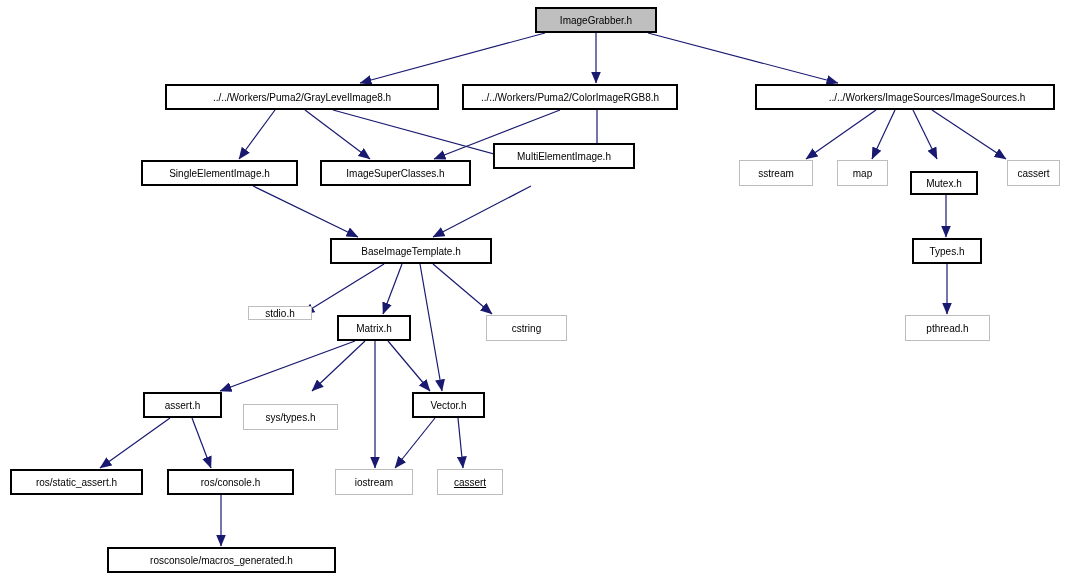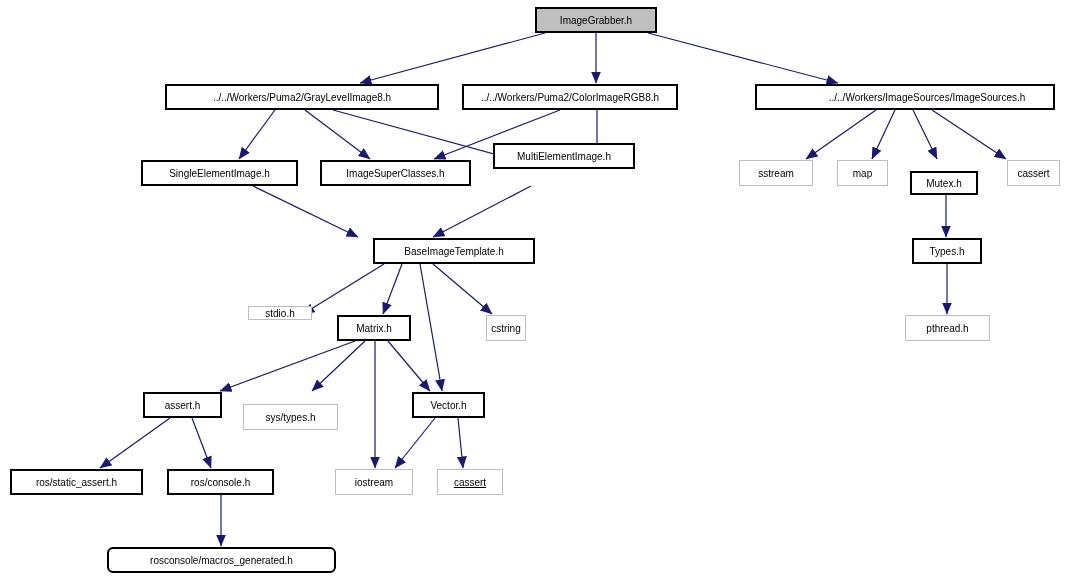--- a/index.html
+++ b/index.html
@@ -86,28 +86,28 @@
       <div class="node linked" style="left: 165px; top: 84px; width: 274px; height: 26px;">../../Workers/Puma2/GrayLevelImage8.h</div>
       <div class="node linked" style="left: 462px; top: 84px; width: 216px; height: 26px;">../../Workers/Puma2/ColorImageRGB8.h</div>
       <div class="node linked" style="left: 755px; top: 84px; width: 300px; height: 26px; padding-left: 44px;">../../Workers/ImageSources/ImageSources.h</div>
       <div class="node linked" style="left: 141px; top: 160px; width: 157px; height: 26px;">SingleElementImage.h</div>
       <div class="node linked" style="left: 320px; top: 160px; width: 151px; height: 26px;">ImageSuperClasses.h</div>
       <div class="node linked" style="left: 493px; top: 143px; width: 142px; height: 26px;">MultiElementImage.h</div>
       <div class="node system" style="left: 739px; top: 160px; width: 74px; height: 26px; text-align: center;">sstream</div>
       <div class="node system" style="left: 837px; top: 160px; width: 51px; height: 26px;">map</div>
       <div class="node linked" style="left: 910px; top: 171px; width: 68px; height: 24px;">Mutex.h</div>
       <div class="node system" style="left: 1007px; top: 160px; width: 53px; height: 26px;">cassert</div>
-      <div class="node linked" style="left: 330px; top: 238px; width: 162px; height: 26px; margin-left: 43px;">BaseImageTemplate.h</div>
+      <div class="node linked" style="left: 330px; top: 238px; width: 162px; height: 26px;">BaseImageTemplate.h</div>
       <div class="node linked" style="left: 912px; top: 238px; width: 70px; height: 26px;">Types.h</div>
       <div class="node system" style="left: 248px; top: 306px; width: 64px; height: 14px;">stdio.h</div>
       <div class="node linked" style="left: 337px; top: 315px; width: 74px; height: 26px;">Matrix.h</div>
-      <div class="node system" style="left: 486px; top: 315px; width: 40px; height: 26px;">cstring</div>
+      <div class="node system" style="left: 486px; top: 315px; width: 81px; height: 26px;">cstring</div>
       <div class="node system" style="left: 905px; top: 315px; width: 85px; height: 26px;">pthread.h</div>
       <div class="node linked" style="left: 143px; top: 392px; width: 79px; height: 26px;">assert.h</div>
       <div class="node system" style="left: 243px; top: 404px; width: 95px; height: 26px;">sys/types.h</div>
       <div class="node linked" style="left: 412px; top: 392px; width: 73px; height: 26px;">Vector.h</div>
       <div class="node linked" style="left: 10px; top: 469px; width: 133px; height: 26px;">ros/static_assert.h</div>
-      <div class="node linked" style="left: 167px; top: 469px; width: 107px; height: 26px;">ros/console.h</div>
+      <div class="node linked" style="left: 167px; top: 469px; width: 127px; height: 26px;">ros/console.h</div>
       <div class="node system" style="left: 335px; top: 469px; width: 78px; height: 26px;">iostream</div>
       <div class="node system" style="left: 437px; top: 469px; width: 66px; height: 26px; text-decoration: underline;">cassert</div>
-      <div class="node linked" style="left: 107px; top: 547px; width: 229px; height: 26px; border-radius: 6px;">rosconsole/macros_generated.h</div>
+      <div class="node linked" style="left: 107px; top: 547px; width: 229px; height: 26px;">rosconsole/macros_generated.h</div>
     </div>
 </div>
 
 </body></html>

